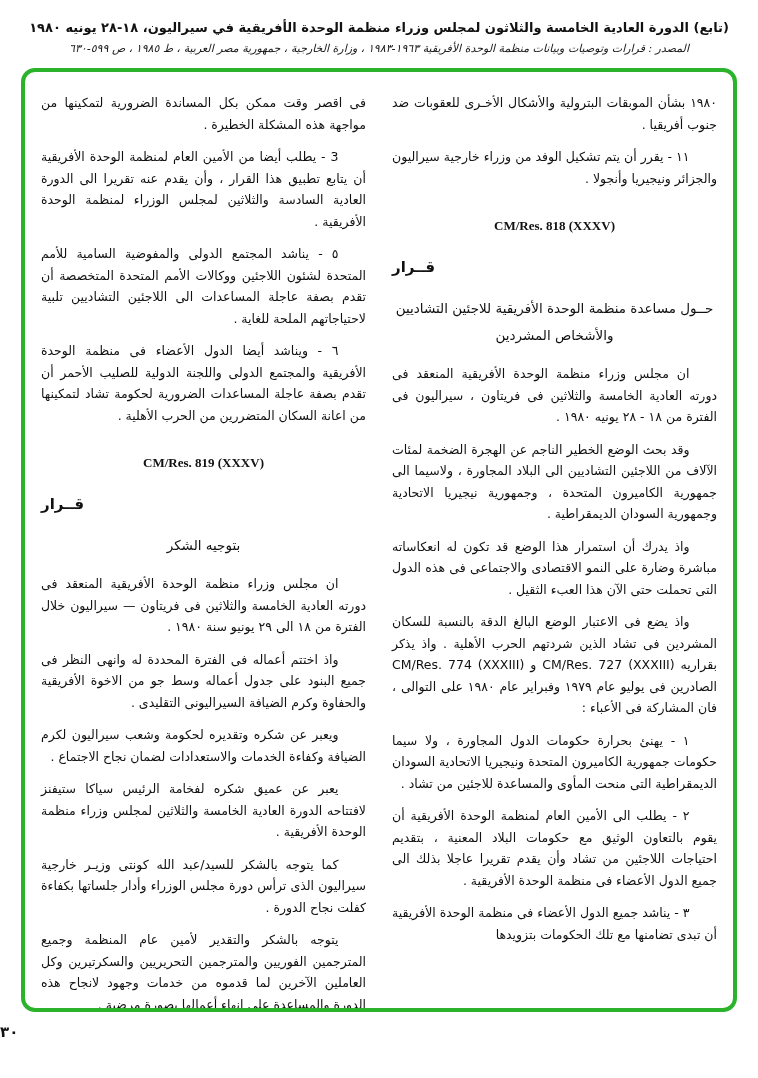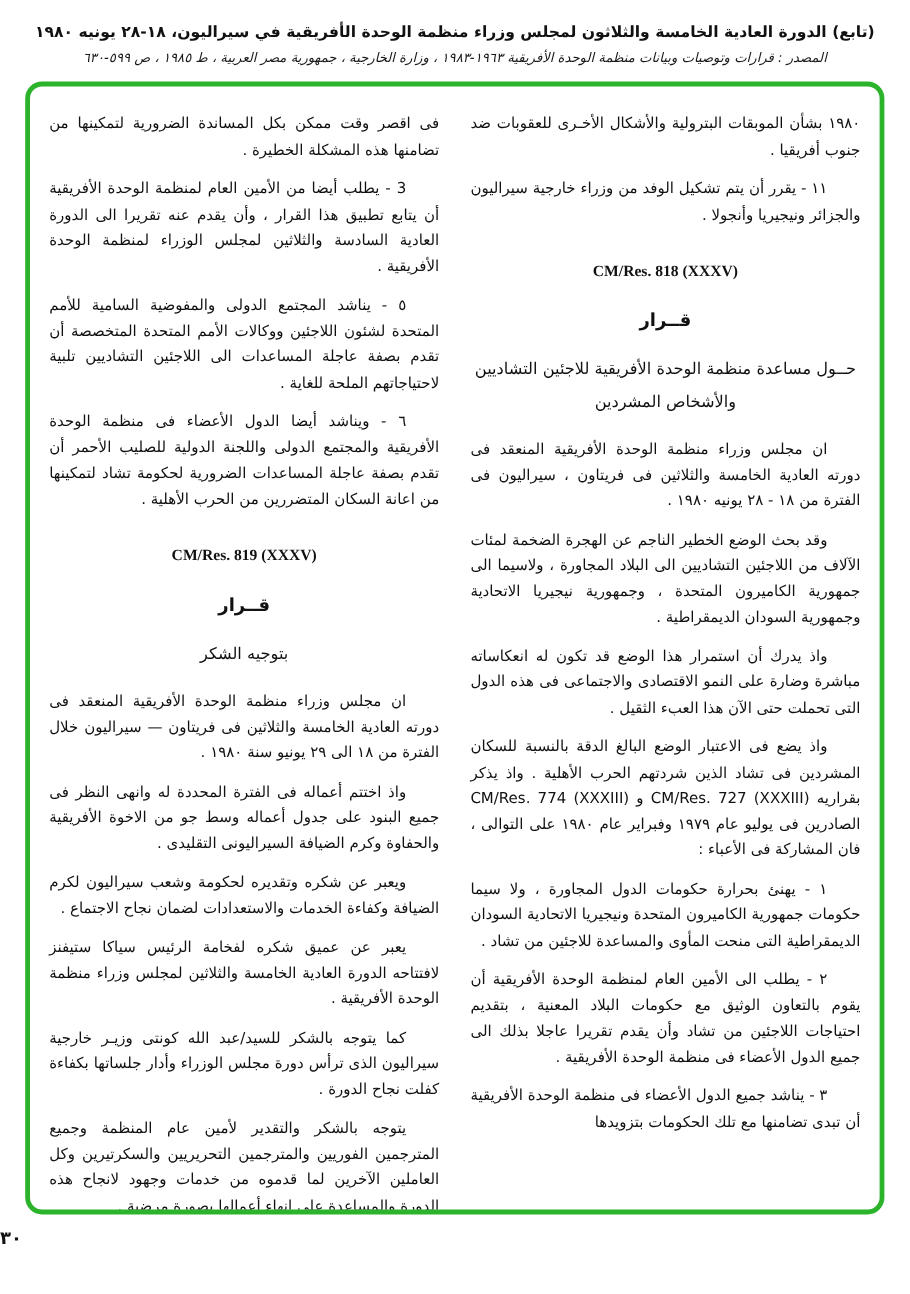--- a/index.html
+++ b/index.html
@@ -33,21 +33,21 @@
   .blk { margin: 0 0 11px 0; }
   .blk.para { text-indent: 2.2em; }
   .blk.para_flush { text-indent: 0; }
   .blk.ref {
     direction: ltr; text-align: center;
     font-family: "Liberation Serif", serif;
     font-weight: bold; font-size: 13px;
     margin: 26px 0 18px 0;
   }
   .blk.heading {
-    text-align: center; text-indent: 0;
+    text-align: left; text-indent: 0;
     font-weight: bold; font-size: 15px;
     margin: 8px 0 14px 0;
   }
   .blk.subheading {
     text-align: center; text-indent: 0;
     font-weight: normal; font-size: 13.5px;
     line-height: 2; margin: 0 0 14px 0;
   }
 
   
@@ -73,21 +73,21 @@
         <p class="blk subheading">حــول مساعدة منظمة الوحدة الأفريقية للاجئين التشاديين والأشخاص المشردين</p>
         <p class="blk para">ان مجلس وزراء منظمة الوحدة الأفريقية المنعقد فى دورته العادية الخامسة والثلاثين فى فريتاون ، سيراليون فى الفترة من ١٨ - ٢٨ يونيه ١٩٨٠ .</p>
         <p class="blk para">وقد بحث الوضع الخطير الناجم عن الهجرة الضخمة لمئات الآلاف من اللاجئين التشاديين الى البلاد المجاورة ، ولاسيما الى جمهورية الكاميرون المتحدة ، وجمهورية نيجيريا الاتحادية وجمهورية السودان الديمقراطية .</p>
         <p class="blk para">واذ يدرك أن استمرار هذا الوضع قد تكون له انعكاساته مباشرة وضارة على النمو الاقتصادى والاجتماعى فى هذه الدول التى تحملت حتى الآن هذا العبء الثقيل .</p>
         <p class="blk para">واذ يضع فى الاعتبار الوضع البالغ الدقة بالنسبة للسكان المشردين فى تشاد الذين شردتهم الحرب الأهلية . واذ يذكر بقراريه CM/Res. 727 (XXXIII) و CM/Res. 774 (XXXIII) الصادرين فى يوليو عام ١٩٧٩ وفبراير عام ١٩٨٠ على التوالى ، فان المشاركة فى الأعباء :</p>
         <p class="blk para">١ - يهنئ بحرارة حكومات الدول المجاورة ، ولا سيما حكومات جمهورية الكاميرون المتحدة ونيجيريا الاتحادية السودان الديمقراطية التى منحت المأوى والمساعدة للاجئين من تشاد .</p>
         <p class="blk para">٢ - يطلب الى الأمين العام لمنظمة الوحدة الأفريقية أن يقوم بالتعاون الوثيق مع حكومات البلاد المعنية ، بتقديم احتياجات اللاجئين من تشاد وأن يقدم تقريرا عاجلا بذلك الى جميع الدول الأعضاء فى منظمة الوحدة الأفريقية .</p>
         <p class="blk para">٣ - يناشد جميع الدول الأعضاء فى منظمة الوحدة الأفريقية أن تبدى تضامنها مع تلك الحكومات بتزويدها</p>
       </div>
     <div class="col">
-        <p class="blk para_flush">فى اقصر وقت ممكن بكل المساندة الضرورية لتمكينها من تضامنها هذه المشكلة الخطيرة .</p>
+        <p class="blk para_flush">فى اقصر وقت ممكن بكل المساندة الضرورية لتمكينها من مواجهة هذه المشكلة الخطيرة .</p>
         <p class="blk para">3 - يطلب أيضا من الأمين العام لمنظمة الوحدة الأفريقية أن يتابع تطبيق هذا القرار ، وأن يقدم عنه تقريرا الى الدورة العادية السادسة والثلاثين لمجلس الوزراء لمنظمة الوحدة الأفريقية .</p>
         <p class="blk para">٥ - يناشد المجتمع الدولى والمفوضية السامية للأمم المتحدة لشئون اللاجئين ووكالات الأمم المتحدة المتخصصة أن تقدم بصفة عاجلة المساعدات الى اللاجئين التشاديين تلبية لاحتياجاتهم الملحة للغاية .</p>
         <p class="blk para">٦ - ويناشد أيضا الدول الأعضاء فى منظمة الوحدة الأفريقية والمجتمع الدولى واللجنة الدولية للصليب الأحمر أن تقدم بصفة عاجلة المساعدات الضرورية لحكومة تشاد لتمكينها من اعانة السكان المتضررين من الحرب الأهلية .</p>
         <p class="blk ref">CM/Res. 819 (XXXV)</p>
         <p class="blk heading">قــرار</p>
         <p class="blk subheading">بتوجيه الشكر</p>
         <p class="blk para">ان مجلس وزراء منظمة الوحدة الأفريقية المنعقد فى دورته العادية الخامسة والثلاثين فى فريتاون — سيراليون خلال الفترة من ١٨ الى ٢٩ يونيو سنة ١٩٨٠ .</p>
         <p class="blk para">واذ اختتم أعماله فى الفترة المحددة له وانهى النظر فى جميع البنود على جدول أعماله وسط جو من الاخوة الأفريقية والحفاوة وكرم الضيافة السيراليونى التقليدى .</p>
         <p class="blk para">ويعبر عن شكره وتقديره لحكومة وشعب سيراليون لكرم الضيافة وكفاءة الخدمات والاستعدادات لضمان نجاح الاجتماع .</p>
         <p class="blk para">يعبر عن عميق شكره لفخامة الرئيس سياكا ستيفنز لافتتاحه الدورة العادية الخامسة والثلاثين لمجلس وزراء منظمة الوحدة الأفريقية .</p>

